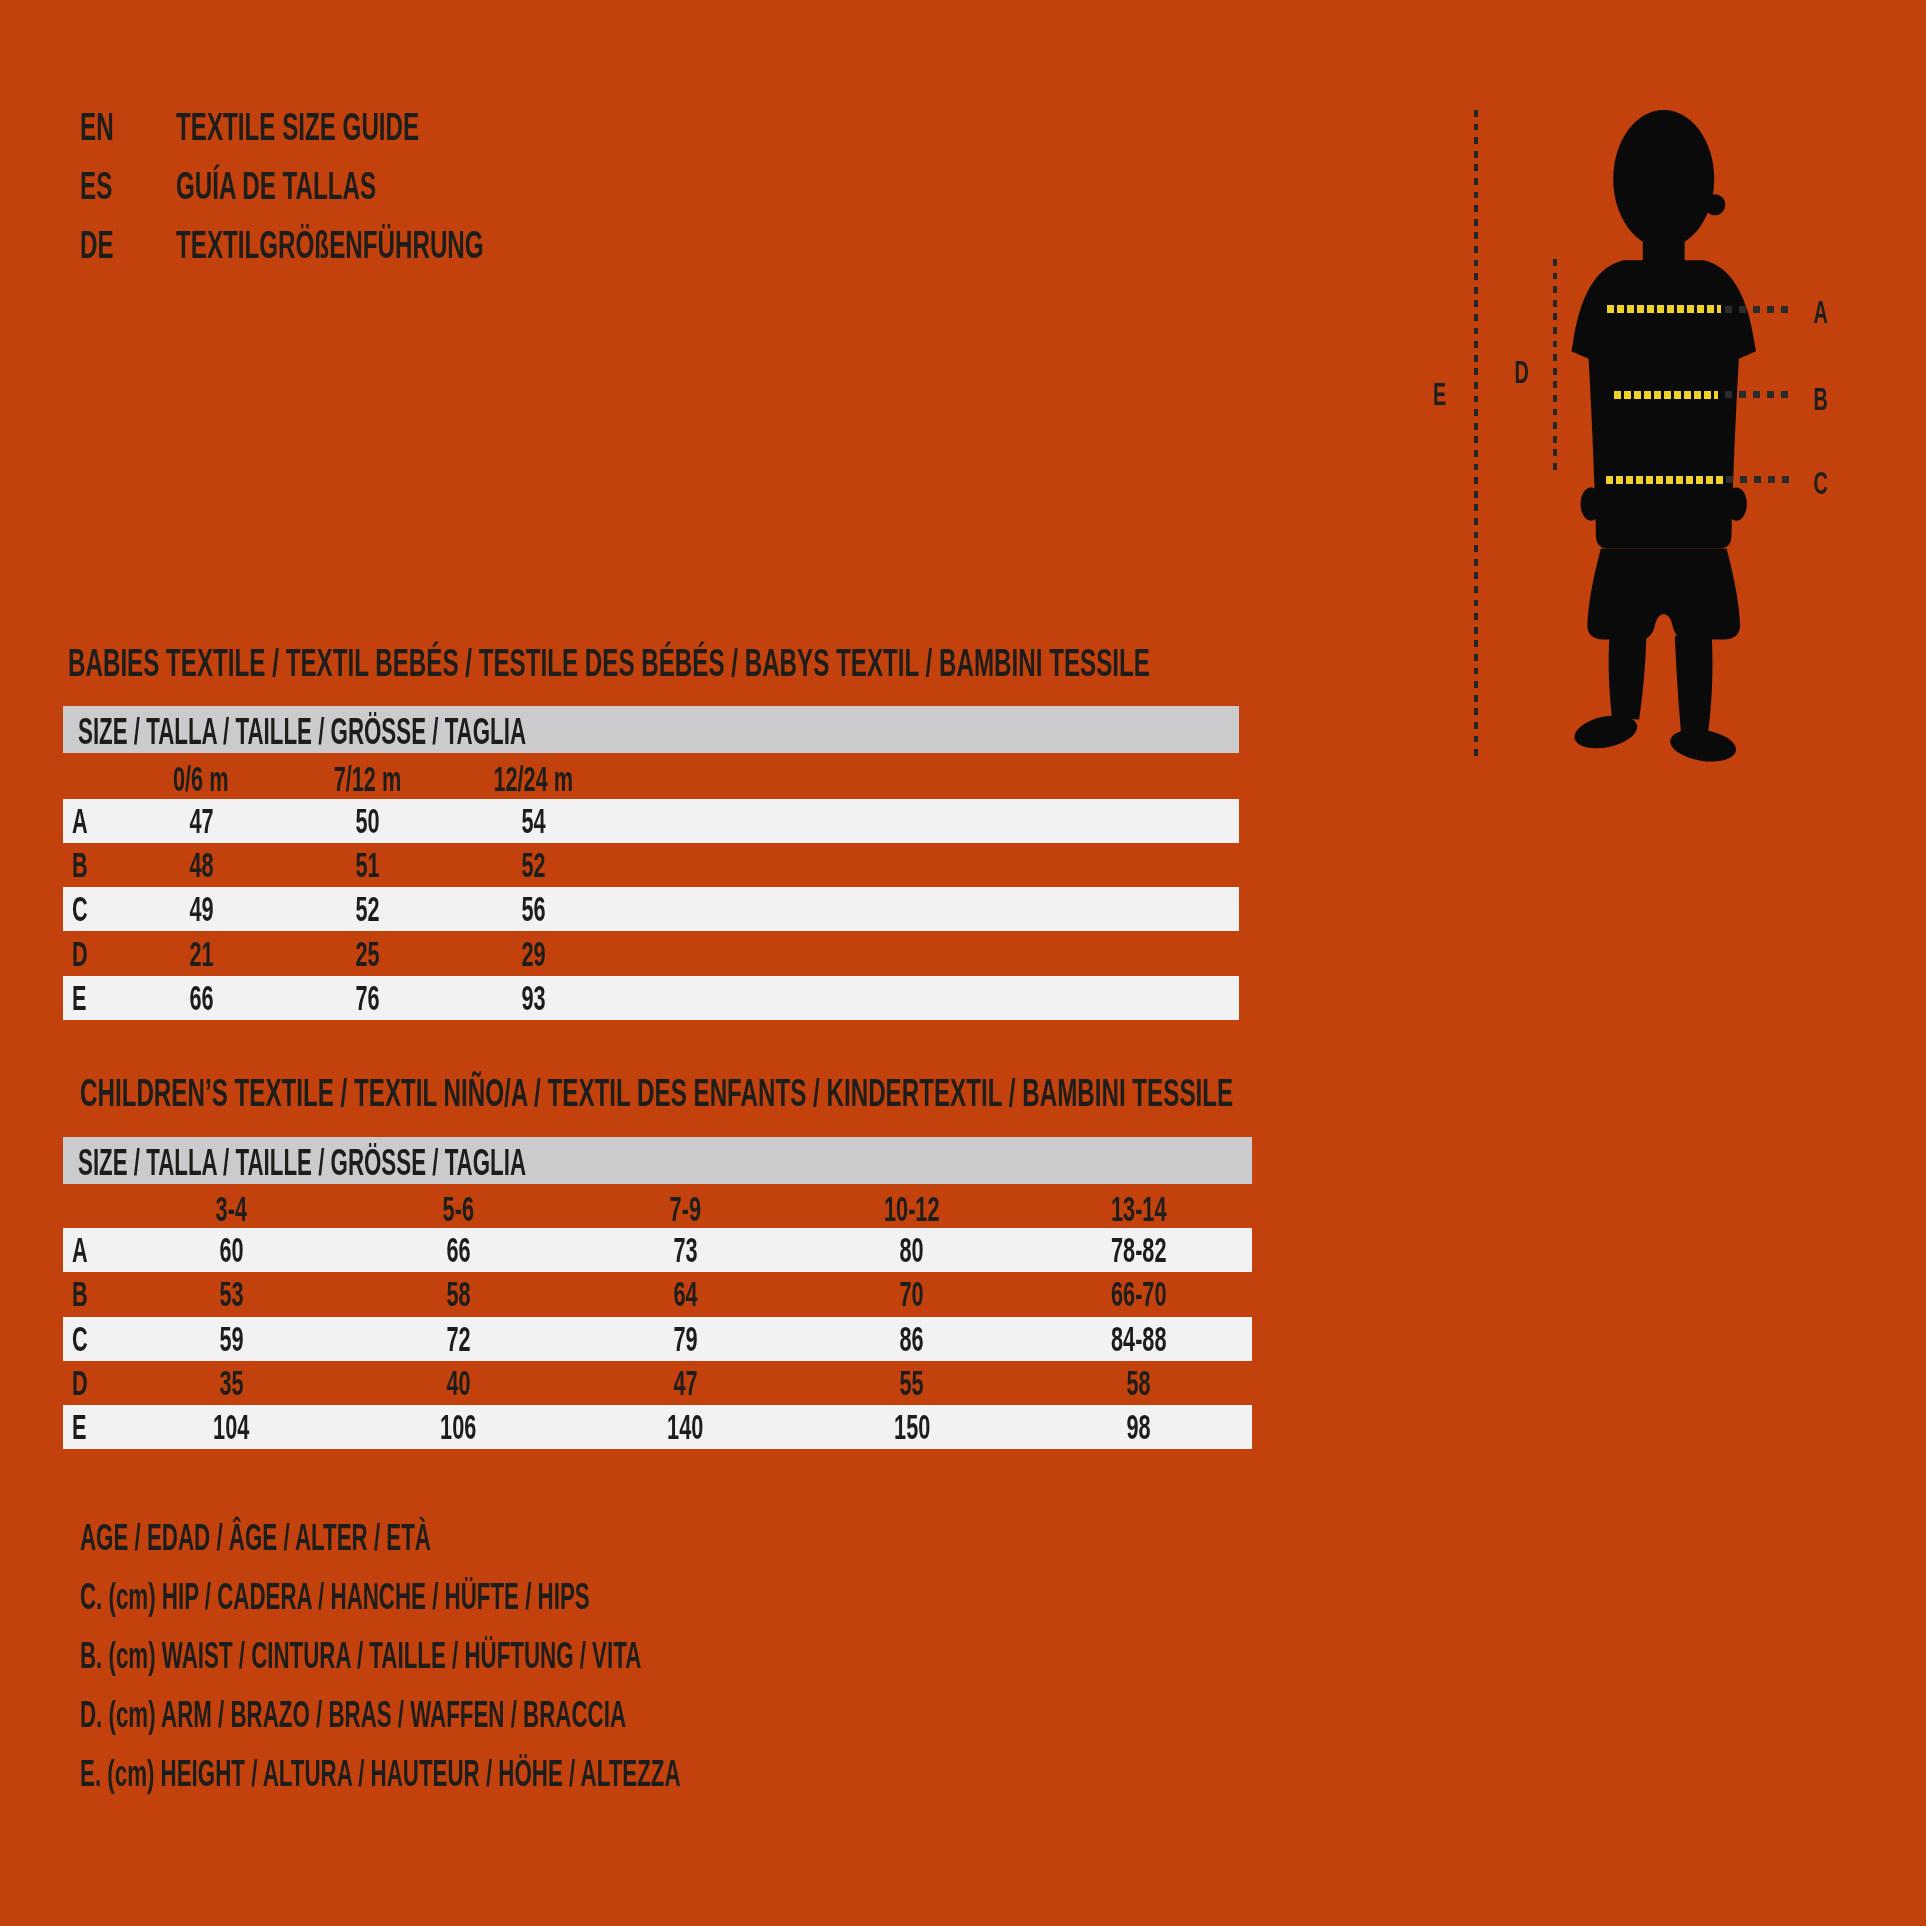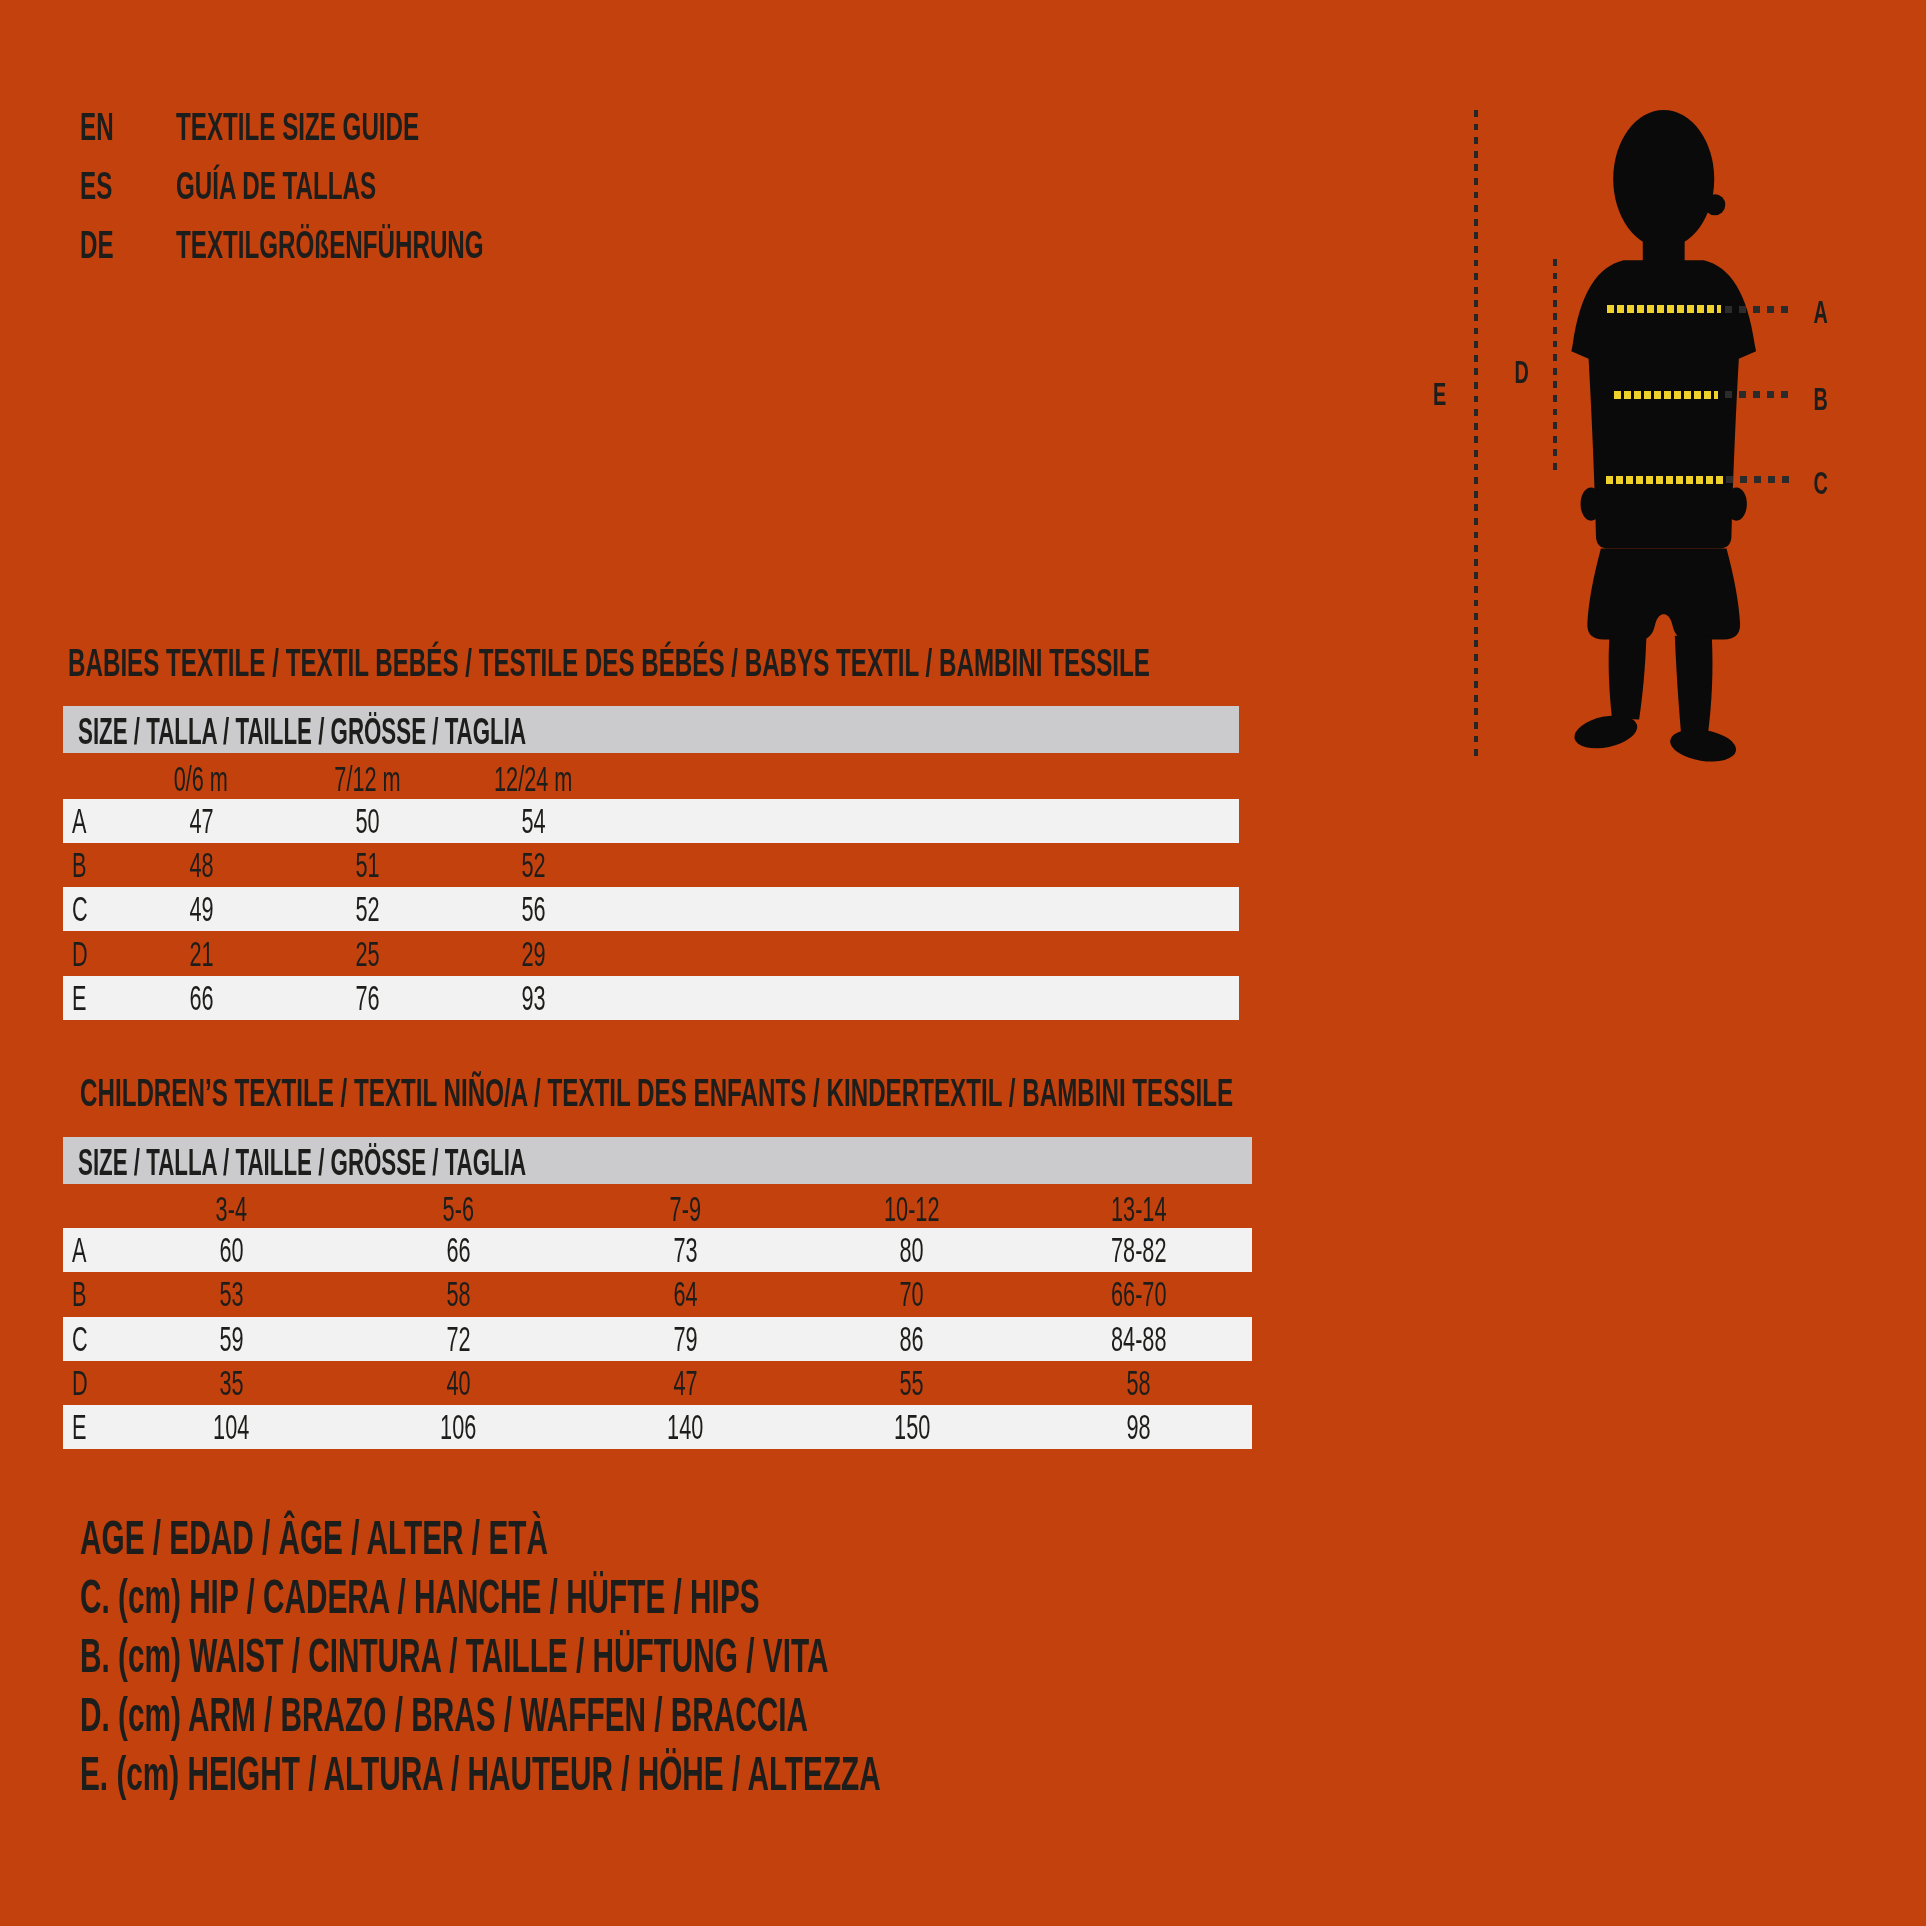--- a/index.html
+++ b/index.html
@@ -14,29 +14,29 @@
   
   #languages{left:80px;top:97px;width:1171px;}
   .lrow{display:flex;align-items:center;height:59px;font-size:39px;font-weight:700;}
   .lcode{width:96px;}
   
   .sec-title{font-size:39px;font-weight:700;line-height:43px;}
   
   .bar{height:47px;background:#cbcbcd;display:flex;align-items:flex-end;padding-left:15px;box-sizing:border-box;
        font-size:36px;font-weight:700;}
   
-  .trow{position:absolute;left:63px;display:flex;align-items:center;font-size:35px;font-weight:400;color:#1d1d1b;}
+  .trow{position:absolute;left:63px;display:flex;align-items:center;font-size:35px;font-weight:700;color:#1d1d1b;}
   .tcell{text-align:center;}
   .bt .tcell{width:166px;}
   .ct .tcell{width:227px;}
   .tcell.lab{width:55px;text-align:left;padding-left:8.6px;box-sizing:border-box;}
   .stripe{background:#f2f2f2;}
   
   #legend{left:80px;top:1508px;width:1356px;}
-  .legend-line{display:flex;align-items:center;height:59px;font-size:48px;font-weight:700;text-align:center;}
+  .legend-line{display:flex;align-items:center;height:59px;font-size:36px;font-weight:700;text-align:center;}
   
   .vdots{width:3.7px;background:repeating-linear-gradient(180deg,#262626 0 6.8px,transparent 6.8px 13.6px);}
   .hdash-black{height:6.8px;background:repeating-linear-gradient(90deg,#2b2b2b 0 7.4px,transparent 7.4px 14px);}
   .hdash-yellow{height:8px;background:repeating-linear-gradient(90deg,#eed22b 0 6.8px,transparent 6.8px 10px);}
   .mlabel{font-size:32px;font-weight:700;width:43px;text-align:center;}
 </style>
 </head>
 <body>
 
 <div id="canvas">

